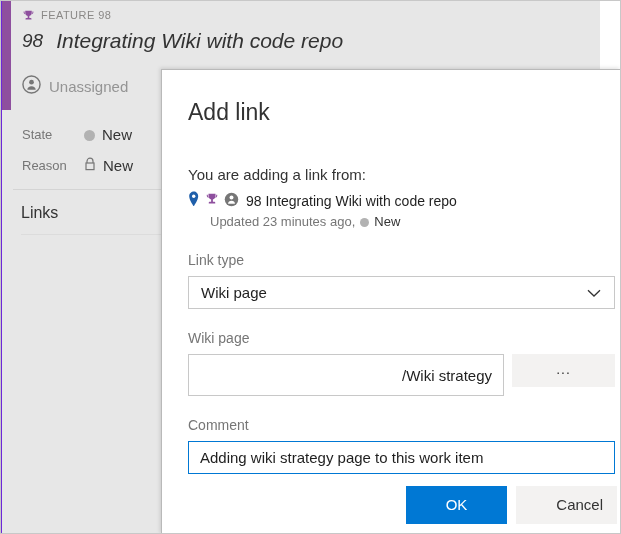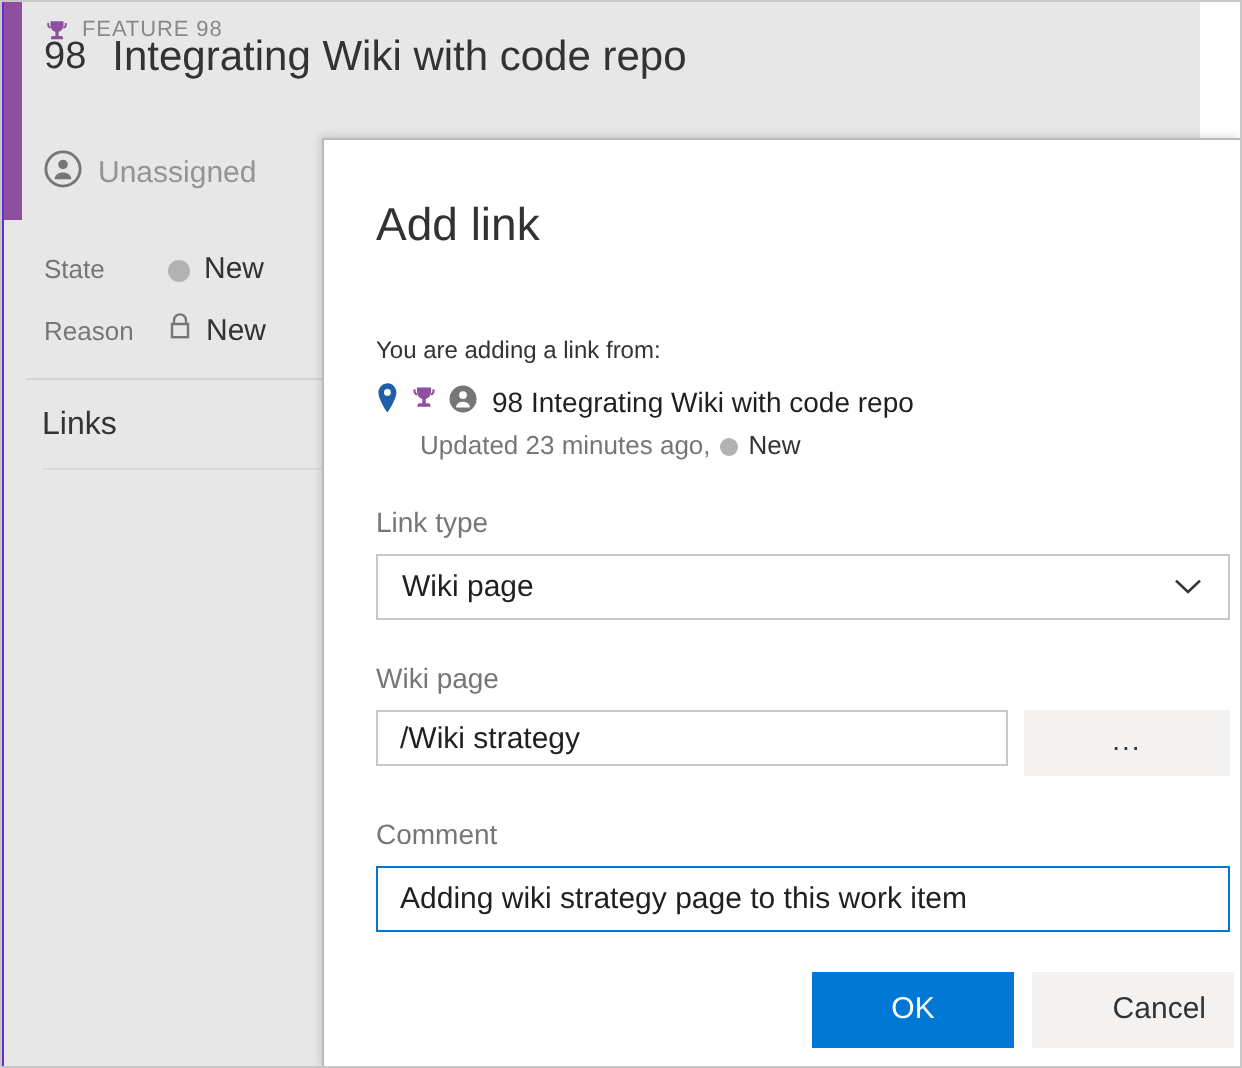--- a/index.html
+++ b/index.html
@@ -58,25 +58,26 @@
     color: #8a8886;
     text-transform: uppercase;
     line-height: 16px;
     white-space: nowrap;
   }
   .trophy-sm { display: block; }
 
   .wi-title-row {
     position: absolute;
     left: 20px;
-    top: 16px;
+    top: 28px;
     display: flex;
     align-items: flex-start;
     gap: 13px;
     white-space: nowrap;
+    font-style: italic;
   }
   .wi-id {
     font-size: 19px;
     color: #333333;
     line-height: 24px;
   }
   .wi-title {
     font-size: 21px;
     color: #333333;
     line-height: 24px;
@@ -205,21 +206,21 @@
   }
 
   .dialog-body {
     position: absolute;
     left: 26px;
     top: 95px;
     width: 427px;
   }
 
   .adding-from-label {
-    font-size: 12px;
+    font-size: 15px;
     color: #333333;
     line-height: 20px;
     margin-bottom: 6px;
   }
 
   .wi-ref-row {
     display: flex;
     align-items: center;
     gap: 5px;
     margin-bottom: 2px;
@@ -282,29 +283,30 @@
     transform: translateY(-50%);
   }
 
   .input-row {
     display: flex;
     align-items: stretch;
     gap: 8px;
   }
   .text-input {
     width: 316px;
-    height: 28px;
+    height: 42px;
     box-sizing: border-box;
     border: 1px solid #c8c8c8;
     background: #ffffff;
     font-family: "Liberation Sans", sans-serif;
     font-size: 15px;
     color: #1f1f1f;
     padding: 0 11px;
     outline: none;
+    text-align: right;
   }
   .browse-button {
     width: 103px;
     height: 33px;
     box-sizing: border-box;
     background: #f3f2f1;
     border: none;
     font-family: "Liberation Sans", sans-serif;
     font-size: 14px;
     color: #333333;

